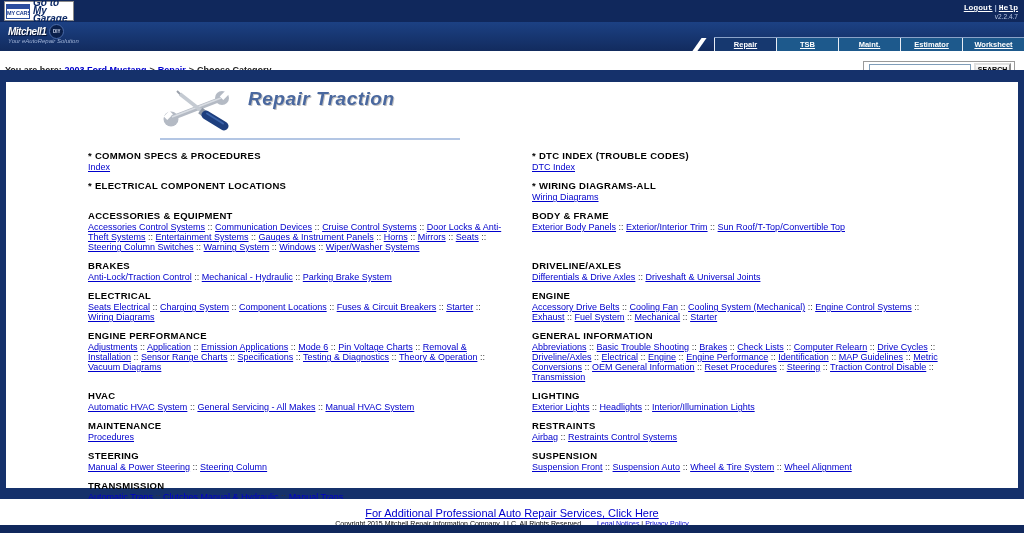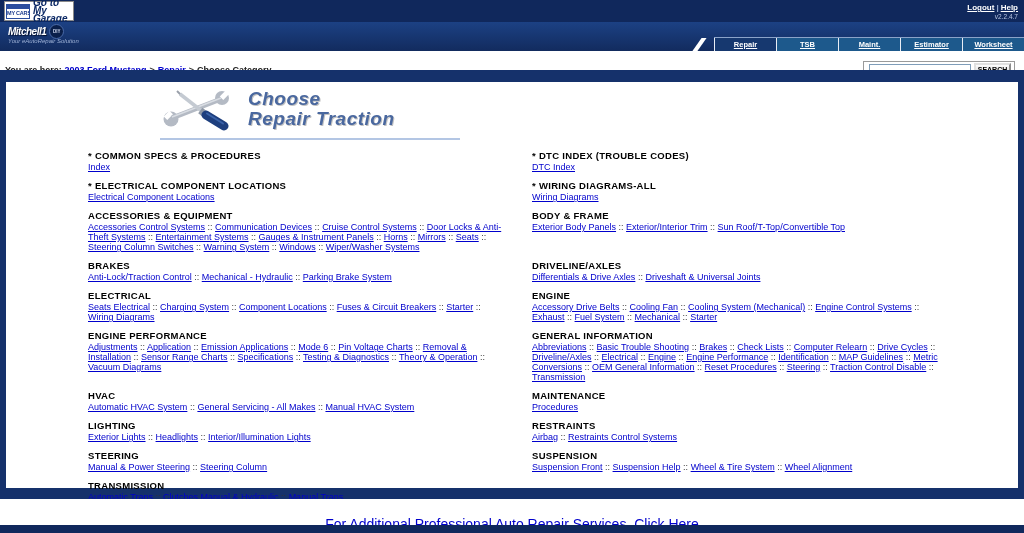--- a/index.html
+++ b/index.html
@@ -9,21 +9,21 @@
 
   
   .topbar { position:absolute; left:0; top:0; width:1024px; height:22px; background:#10285c; }
   .garage-btn { position:absolute; left:4px; top:1px; height:20px; background:#fff; border:1px solid #8a8a8a; display:flex; align-items:center; padding:1px; cursor:pointer; }
   .plate { width:24px; height:15px; border:1px solid #2a4d9e; background:#fff; overflow:hidden; }
   .plate-strip { height:4px; background:#2a4d9e; }
   .plate-text { color:#1a3a8c; font-weight:bold; font-size:5.5px; text-align:center; white-space:nowrap; letter-spacing:-0.2px; margin-top:1px; }
   .garage-label { width:42px; font-style:italic; font-weight:bold; color:#0d2a66; font-size:10px; line-height:8px; padding-left:3px; }
   .top-right { position:absolute; right:6px; top:3px; text-align:right; }
   .top-links { color:#fff; font-size:8px; font-weight:bold; }
-  .top-links a { color:#fff; text-decoration:underline; }
+  .top-links a { color:#fff; text-decoration:underline;font-family:Liberation Mono, monospace; }
   .top-links .tdiv { color:#9fb2d6; margin:0 2px; }
   .version { color:#b9c6e2; font-size:6.5px; margin-top:1px; }
 
   
   .brandband { position:absolute; left:0; top:22px; width:1024px; height:29px; background:linear-gradient(#1c4184,#122b5e); }
   .logo { position:absolute; left:8px; top:2px; }
   .logo-line { display:flex; align-items:center; }
   .logo-name { color:#fff; font-style:italic; font-weight:bold; font-size:10px; letter-spacing:-0.5px; text-shadow:1px 1px 1px #05102c; }
   .diy-badge { width:15px; height:15px; border-radius:50%; background:#0a1f4a; border:1px solid #4a6aa8; color:#cfd8ee; font-size:4.5px; font-weight:bold; text-align:center; line-height:13px; margin-left:3px; }
   .logo-tag { color:#9fb2d6; font-size:6px; font-style:italic; margin-top:-1px; }
@@ -51,21 +51,21 @@
 
   
   .cat-grid { margin:11px 0 0 82px; display:grid; grid-template-columns:418px 418px; column-gap:26px; }
   .cat-cell { margin-bottom:9px; font-size:9px; line-height:10px; }
   .cat-head { font-weight:bold; font-size:9.5px; color:#000; letter-spacing:0.3px; margin-bottom:1px; }
   .cat-links a { color:#0000cc; text-decoration:underline; }
   .sep { color:#333; }
 
   
   .footer { position:absolute; left:0; top:499px; width:1024px; height:26px; background:#fff; text-align:center; }
-  .f-link { display:block; font-size:14px; color:#0000cc; text-decoration:underline; margin-top:17px; }
+  .f-link { display:block; font-size:11px; color:#0000cc; text-decoration:underline; margin-top:8px; }
   .f-copy { font-size:7px; color:#000; margin-top:1px; }
   .f-copy a { color:#0000cc; text-decoration:underline; }
   .legal-group { margin-left:14px; }
   .f-top { display:inline-block; font-size:9px; font-weight:bold; color:#0000cc; text-decoration:underline; margin-top:1px; }
   .bottombar { position:absolute; left:0; top:525px; width:1024px; height:8px; background:#10285c; }
 </style>
 </head>
 <body>
 
 <div id="app">
@@ -130,37 +130,35 @@
             <line x1="12" y1="30" x2="61" y2="11" stroke="#d9dde3" stroke-width="1.5"></line>
 
             <line x1="17" y1="4" x2="21" y2="8" stroke="#9aa0aa" stroke-width="2"></line>
             <line x1="20" y1="7" x2="43" y2="25" stroke="#c4cad2" stroke-width="3.5"></line>
             <rect x="40" y="22" width="6" height="7" transform="rotate(38 43 25)" fill="#8f98a6"></rect>
             <line x1="46" y1="28" x2="64" y2="39" stroke="#1e3f7e" stroke-width="9" stroke-linecap="round"></line>
             <line x1="47" y1="26.5" x2="63" y2="36.5" stroke="#3a62a8" stroke-width="2" stroke-linecap="round"></line>
           </svg>
         </span>
         <div class="title-block">
-          <div class="title-line">Choose</div>
           <div class="title-line">Repair Traction</div>
         </div>
       </div>
 
       <div class="cat-grid">
           <div class="cat-cell">
             <div class="cat-head">* COMMON SPECS &amp; PROCEDURES</div>
             <div class="cat-links"><a>Index</a></div>
           </div>
           <div class="cat-cell">
             <div class="cat-head">* DTC INDEX (TROUBLE CODES)</div>
             <div class="cat-links"><a>DTC Index</a></div>
           </div>
           <div class="cat-cell">
             <div class="cat-head">* ELECTRICAL COMPONENT LOCATIONS</div>
-            <div class="cat-links"><a>Electrical Component Locations</a></div>
           </div>
           <div class="cat-cell">
             <div class="cat-head">* WIRING DIAGRAMS-ALL</div>
             <div class="cat-links"><a>Wiring Diagrams</a></div>
           </div>
           <div class="cat-cell">
             <div class="cat-head">ACCESSORIES &amp; EQUIPMENT</div>
             <div class="cat-links"><a>Accessories Control Systems</a><span class="sep"> :: </span><a>Communication Devices</a><span class="sep"> :: </span><a>Cruise Control Systems</a><span class="sep"> :: </span><a>Door Locks &amp; Anti-Theft Systems</a><span class="sep"> :: </span><a>Entertainment Systems</a><span class="sep"> :: </span><a>Gauges &amp; Instrument Panels</a><span class="sep"> :: </span><a>Horns</a><span class="sep"> :: </span><a>Mirrors</a><span class="sep"> :: </span><a>Seats</a><span class="sep"> :: </span><a>Steering Column Switches</a><span class="sep"> :: </span><a>Warning System</a><span class="sep"> :: </span><a>Windows</a><span class="sep"> :: </span><a>Wiper/Washer Systems</a></div>
           </div>
           <div class="cat-cell">
@@ -189,38 +187,38 @@
           </div>
           <div class="cat-cell">
             <div class="cat-head">GENERAL INFORMATION</div>
             <div class="cat-links"><a>Abbreviations</a><span class="sep"> :: </span><a>Basic Trouble Shooting</a><span class="sep"> :: </span><a>Brakes</a><span class="sep"> :: </span><a>Check Lists</a><span class="sep"> :: </span><a>Computer Relearn</a><span class="sep"> :: </span><a>Drive Cycles</a><span class="sep"> :: </span><a>Driveline/Axles</a><span class="sep"> :: </span><a>Electrical</a><span class="sep"> :: </span><a>Engine</a><span class="sep"> :: </span><a>Engine Performance</a><span class="sep"> :: </span><a>Identification</a><span class="sep"> :: </span><a>MAP Guidelines</a><span class="sep"> :: </span><a>Metric Conversions</a><span class="sep"> :: </span><a>OEM General Information</a><span class="sep"> :: </span><a>Reset Procedures</a><span class="sep"> :: </span><a>Steering</a><span class="sep"> :: </span><a>Traction Control Disable</a><span class="sep"> :: </span><a>Transmission</a></div>
           </div>
           <div class="cat-cell">
             <div class="cat-head">HVAC</div>
             <div class="cat-links"><a>Automatic HVAC System</a><span class="sep"> :: </span><a>General Servicing - All Makes</a><span class="sep"> :: </span><a>Manual HVAC System</a></div>
           </div>
           <div class="cat-cell">
+            <div class="cat-head">LIGHTING</div>
+            <div class="cat-links"><a>Exterior Lights</a><span class="sep"> :: </span><a>Headlights</a><span class="sep"> :: </span><a>Interior/Illumination Lights</a></div>
+          </div>
+          <div class="cat-cell">
             <div class="cat-head">MAINTENANCE</div>
             <div class="cat-links"><a>Procedures</a></div>
           </div>
           <div class="cat-cell">
-            <div class="cat-head">LIGHTING</div>
-            <div class="cat-links"><a>Exterior Lights</a><span class="sep"> :: </span><a>Headlights</a><span class="sep"> :: </span><a>Interior/Illumination Lights</a></div>
-          </div>
-          <div class="cat-cell">
             <div class="cat-head">RESTRAINTS</div>
             <div class="cat-links"><a>Airbag</a><span class="sep"> :: </span><a>Restraints Control Systems</a></div>
           </div>
           <div class="cat-cell">
             <div class="cat-head">STEERING</div>
             <div class="cat-links"><a>Manual &amp; Power Steering</a><span class="sep"> :: </span><a>Steering Column</a></div>
           </div>
           <div class="cat-cell">
             <div class="cat-head">SUSPENSION</div>
-            <div class="cat-links"><a>Suspension Front</a><span class="sep"> :: </span><a>Suspension Help</a><span class="sep"> :: </span><a>Wheel &amp; Tire System</a><span class="sep"> :: </span><a>Wheel Alignment</a></div>
+            <div class="cat-links"><a>Suspension Front</a><span class="sep"> :: </span><a>Suspension Auto</a><span class="sep"> :: </span><a>Wheel &amp; Tire System</a><span class="sep"> :: </span><a>Wheel Alignment</a></div>
           </div>
           <div class="cat-cell">
             <div class="cat-head">TRANSMISSION</div>
             <div class="cat-links"><a>Automatic Trans</a><span class="sep"> :: </span><a>Clutches Manual &amp; Hydraulic</a><span class="sep"> :: </span><a>Manual Trans</a></div>
           </div>
           <div class="cat-cell"></div>
         </div>
 
     </div>
   </div>

